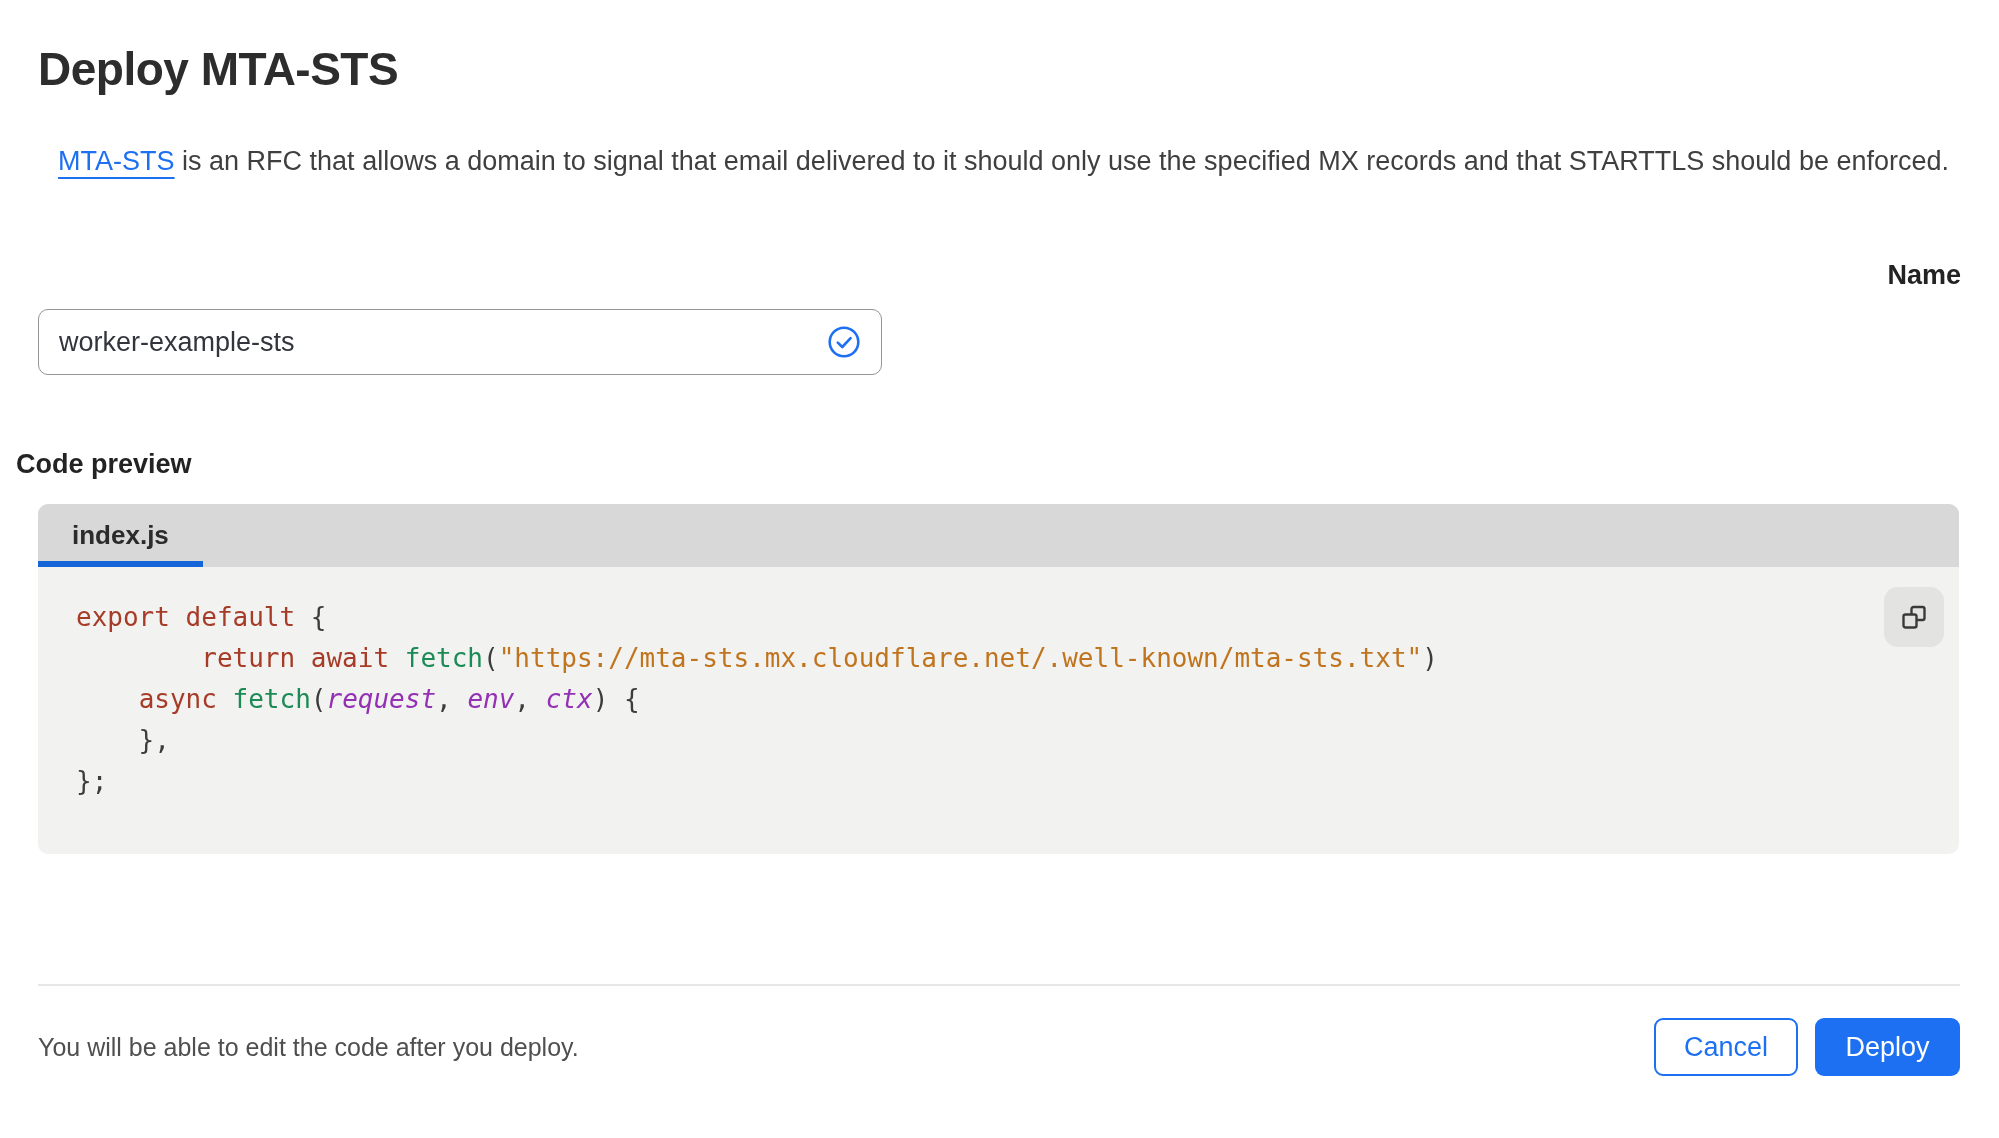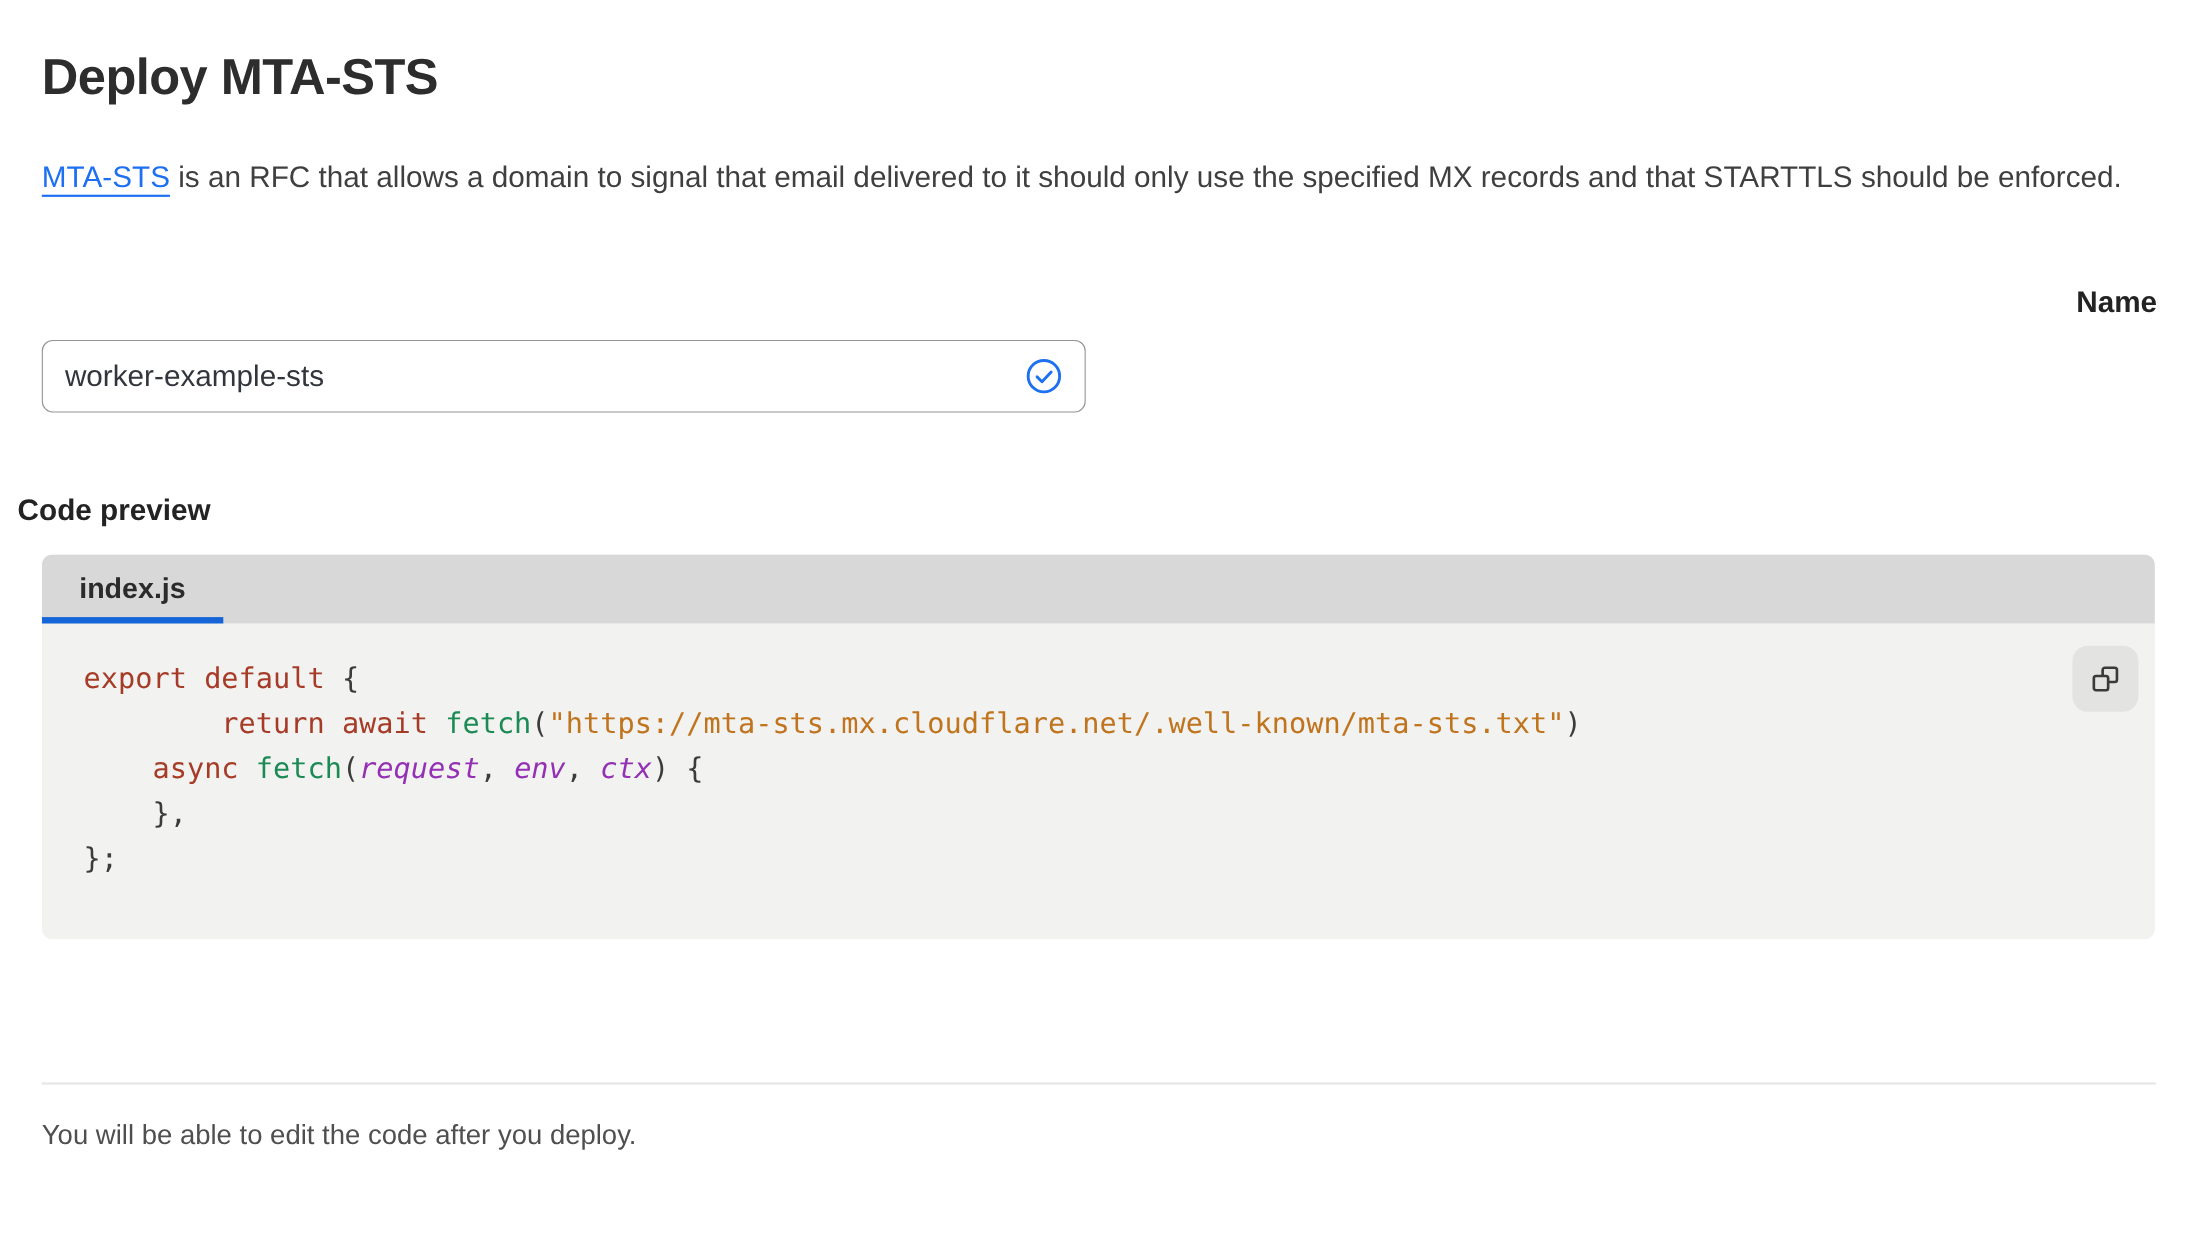--- a/index.html
+++ b/index.html
@@ -15,45 +15,46 @@
 
   .page-title {
     margin: 42px 38px 0 38px;
     font-size: 46px;
     font-weight: 700;
     letter-spacing: -0.5px;
     color: #2d2d2d;
   }
 
   .description {
-    margin: 42px 40px 0 38px;
+    margin: 42px 40px 0 24px;
     font-size: 27px;
     line-height: 46px;
     color: #3f3f3f;
     max-width: 1925px;
+    text-align: right;
   }
   .description a {
     color: #1d70f2;
     text-decoration: underline;
     text-decoration-thickness: 2px;
     text-underline-offset: 7px;
     cursor: pointer;
   }
 
   .field-label {
     margin: 76px 38px 0 38px;
     font-size: 27px;
     font-weight: 700;
     color: #232323;
     text-align: right;
   }
 
   .input-wrap {
     margin: 18px 0 0 38px;
-    width: 949px; height: 66px;
+    width: 844px; height: 66px;
     border: 1.5px solid #949494;
     border-radius: 10px;
     background: #ffffff;
     display: flex; align-items: center;
   }
   .input-wrap input {
     flex: 1; height: 100%;
     border: none; outline: none; background: transparent;
     font-family: "Liberation Sans", sans-serif;
     font-size: 27px; color: #32363c;
@@ -203,15 +204,19 @@
           <div class="code-line"><span class="tok-p">    },</span></div>
           <div class="code-line"><span class="tok-p">};</span></div>
         </div>
     </div>
   </div>
 
   <div class="divider"></div>
 
   <div class="footer">
     <span class="footer-note">You will be able to edit the code after you deploy.</span>
+    <div class="footer-actions">
+      <button class="btn btn-cancel">Cancel</button>
+      <button class="btn btn-deploy">Deploy</button>
+    </div>
   </div>
 
 </div>
 
 </body></html>

